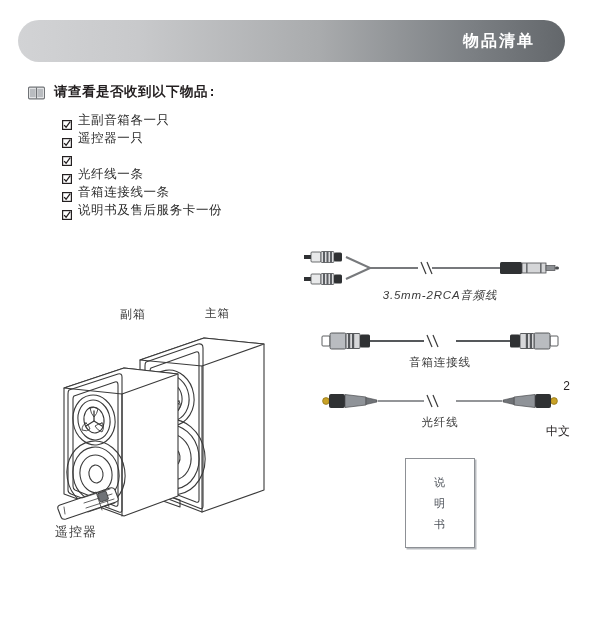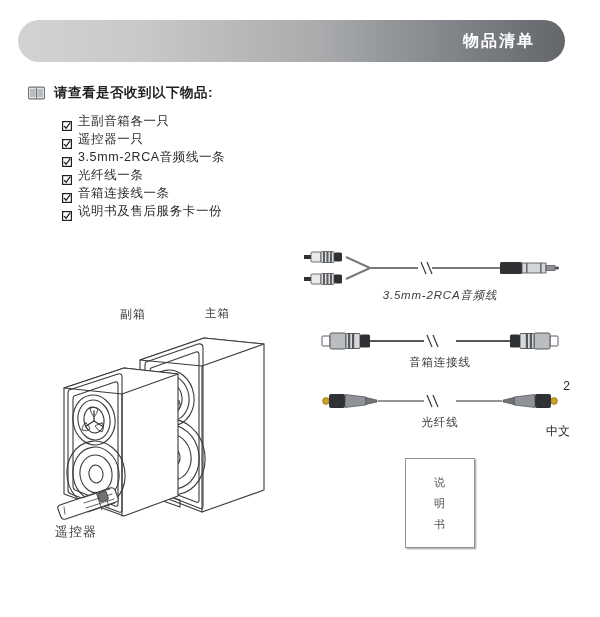--- a/index.html
+++ b/index.html
@@ -44,20 +44,21 @@
     line-height: 1;
   }
 
   
   .check-heading {
     position: absolute;
     left: 28px;
     top: 86px;
     display: flex;
     align-items: center;
+    font-family: Liberation Mono, monospace;
   }
   .book-icon {
     width: 17px;
     height: 14px;
     margin-right: 9px;
     flex: 0 0 auto;
   }
   .check-heading-text {
     font-size: 13.5px;
     font-weight: bold;
@@ -65,20 +66,21 @@
     color: #231f20;
     line-height: 1;
   }
   .check-list {
     position: absolute;
     left: 62px;
     top: 113px;
     margin: 0;
     padding: 0;
     list-style: none;
+    font-family: Liberation Mono, monospace;
   }
   .check-item {
     display: flex;
     align-items: center;
     height: 17px;
     margin-bottom: 1px;
   }
   .check-box {
     width: 10px;
     height: 10px;
@@ -228,21 +230,20 @@
       </span>
       <span class="check-label">遥控器一只</span>
     </li>
     <li class="check-item">
       <span class="check-box">
         <svg viewBox="0 0 10 10" width="10" height="10" aria-hidden="true">
           <rect x="0.6" y="0.6" width="8.8" height="8.8" fill="#ffffff" stroke="#231f20" stroke-width="1.2"></rect>
           <path d="M2.1 5.1 L4.1 7.3 L8.2 1.6" fill="none" stroke="#231f20" stroke-width="1.3"></path>
         </svg>
       </span>
-      <span class="check-label">3.5mm-2RCA音频线一条</span>
     </li>
     <li class="check-item">
       <span class="check-box">
         <svg viewBox="0 0 10 10" width="10" height="10" aria-hidden="true">
           <rect x="0.6" y="0.6" width="8.8" height="8.8" fill="#ffffff" stroke="#231f20" stroke-width="1.2"></rect>
           <path d="M2.1 5.1 L4.1 7.3 L8.2 1.6" fill="none" stroke="#231f20" stroke-width="1.3"></path>
         </svg>
       </span>
       <span class="check-label">光纤线一条</span>
     </li>

